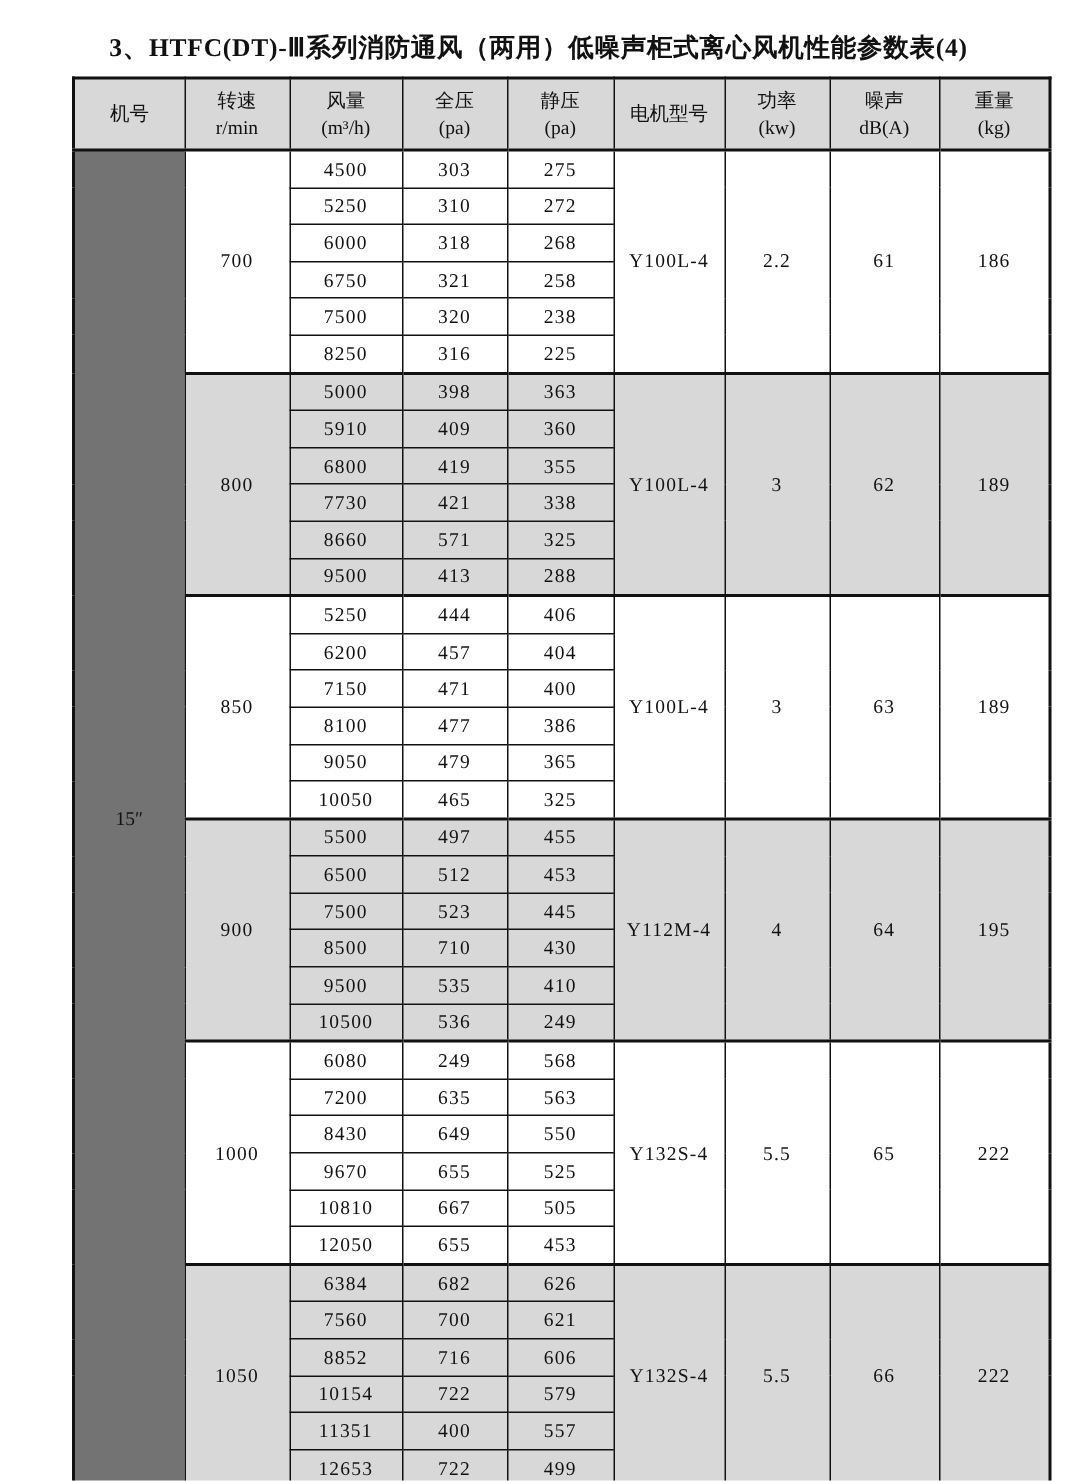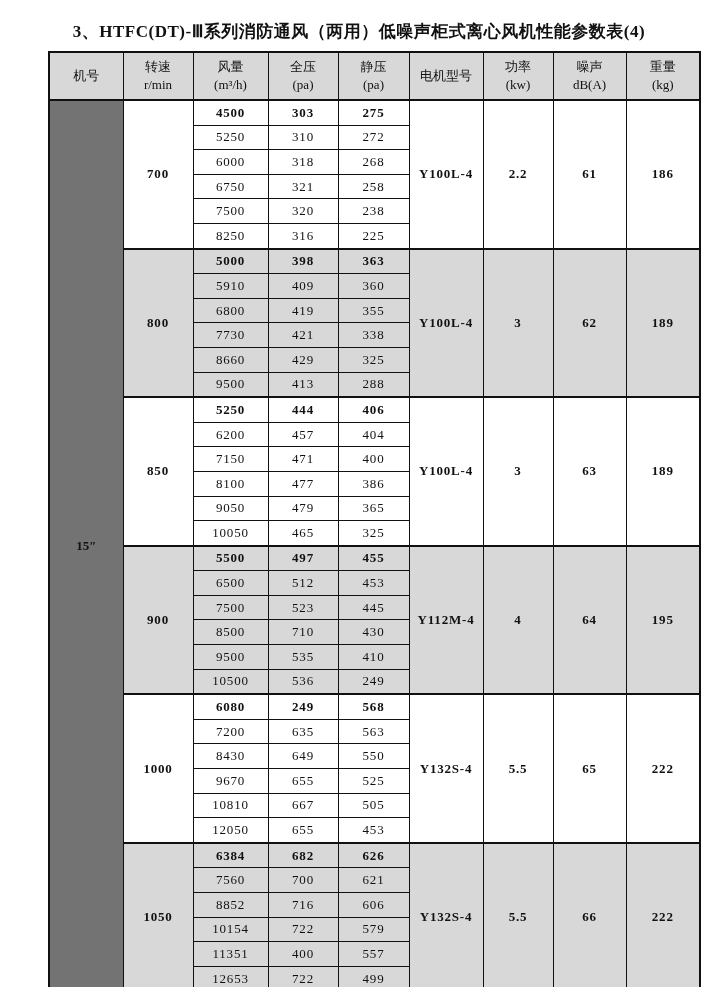--- a/index.html
+++ b/index.html
@@ -47,21 +47,20 @@
     line-height: 1.35;
     border-bottom: 2px solid #111111;
   }
   .spec-table tbody td {
     height: 23.6px;
     font-size: 13px;
     letter-spacing: 0.8px;
   }
   .spec-table tbody tr.block-start td {
     border-top: 2px solid #111111;
-    font-weight: bold;
   }
   .spec-table tbody tr.shaded td {
     background: #d8d8d8;
   }
   .spec-table tbody td.mach {
     background: #737373;
     letter-spacing: 0;
   }
 </style>
 </head>
@@ -177,21 +176,21 @@
           <td>419</td>
           <td>355</td>
         </tr>
         <tr class="shaded">
           <td>7730</td>
           <td>421</td>
           <td>338</td>
         </tr>
         <tr class="shaded">
           <td>8660</td>
-          <td>429</td>
+          <td>571</td>
           <td>325</td>
         </tr>
         <tr class="shaded">
           <td>9500</td>
           <td>413</td>
           <td>288</td>
         </tr>
         <tr class="block-start">
           <td rowspan="6">850</td>
           <td>5250</td>

